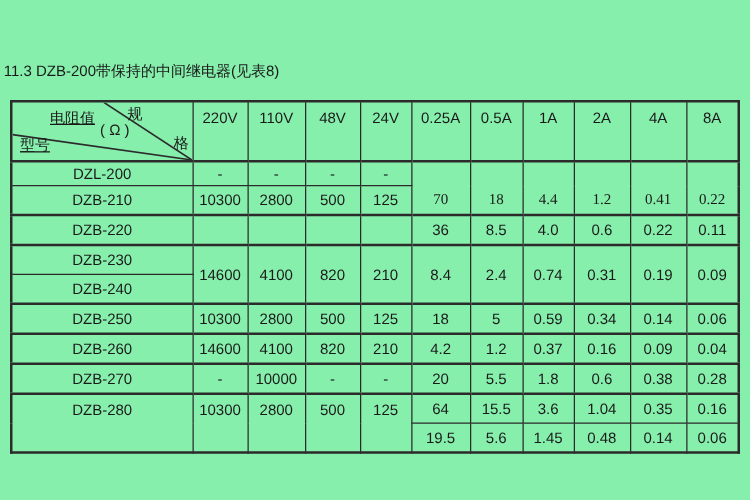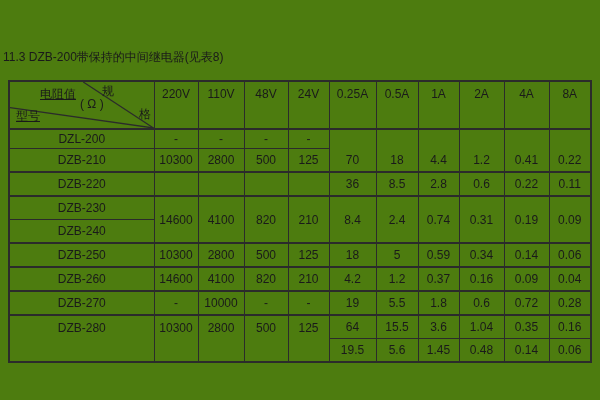--- a/index.html
+++ b/index.html
@@ -1,26 +1,26 @@
 <!DOCTYPE html>
 <html><head>
 <meta charset="utf-8">
 <style>
   html,body{margin:0;padding:0;background:#ffffff;}
-  .page{position:relative;width:600px;height:400px;background:#4d7c0f;overflow:hidden;
+  .page{position:relative;width:600px;height:400px;background:#86efac;overflow:hidden;
         font-family:"Liberation Sans","DejaVu Sans",sans-serif;color:#1a1a1a;}
   .doc-title{position:absolute;left:3px;top:49px;font-size:12px;letter-spacing:0;}
   table.spec{position:absolute;left:8px;top:80px;width:582px;border-collapse:collapse;
              table-layout:fixed;border:2px solid #2b2b2b;}
   td{border:1px solid #2b2b2b;text-align:center;vertical-align:middle;
      font-size:12px;padding:0;height:22px;overflow:hidden;white-space:nowrap;}
   tr.tb>td{border-top-width:2px;}          
   tr.hdr>td{height:41px;vertical-align:top;padding-top:5px;}
   tr.short>td{height:18px;}
-  td.vbot{vertical-align:bottom;padding-bottom:4px;}
+  td.vbot{vertical-align:bottom;padding-bottom:4px;font-family:Liberation Serif, serif;}
   td.vtop{vertical-align:top;padding-top:5px;margin-left:32px;}
   td.corner{position:relative;padding:0;vertical-align:top;}
   td.corner svg{position:absolute;left:0;top:0;width:100%;height:100%;display:block;}
   td.corner span{position:absolute;font-size:12px;line-height:1;}
   .c-res{left:30px;top:6px;text-decoration:underline;}
   .c-unit{left:70px;top:16px;}
   .c-spec1{left:92px;top:3px;}
   .c-spec2{left:129px;top:26px;}
   .c-model{left:6px;top:28px;text-decoration:underline;}
 </style>
@@ -94,21 +94,21 @@
     </tr>
 
     <tr class="tb">
       <td>DZB-220</td>
       <td></td>
       <td></td>
       <td></td>
       <td></td>
       <td>36</td>
       <td>8.5</td>
-      <td>2.8</td>
+      <td>4.0</td>
       <td>0.6</td>
       <td>0.22</td>
       <td>0.11</td>
     </tr>
 
     <tr class="tb">
       <td>DZB-230</td>
       <td rowspan="2">14600</td>
       <td rowspan="2">4100</td>
       <td rowspan="2">820</td>
@@ -152,25 +152,25 @@
       <td>0.09</td>
       <td>0.04</td>
     </tr>
 
     <tr class="tb">
       <td>DZB-270</td>
       <td>-</td>
       <td>10000</td>
       <td>-</td>
       <td>-</td>
-      <td>19</td>
+      <td>20</td>
       <td>5.5</td>
       <td>1.8</td>
       <td>0.6</td>
-      <td>0.72</td>
+      <td>0.38</td>
       <td>0.28</td>
     </tr>
 
     <tr class="tb">
       <td rowspan="2" class="vtop">DZB-280</td>
       <td rowspan="2" class="vtop">10300</td>
       <td rowspan="2" class="vtop">2800</td>
       <td rowspan="2" class="vtop">500</td>
       <td rowspan="2" class="vtop">125</td>
       <td>64</td>

